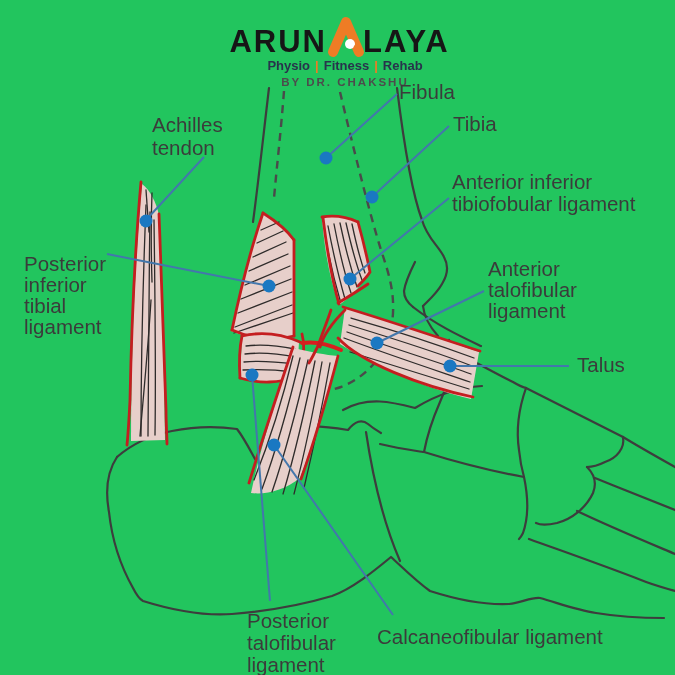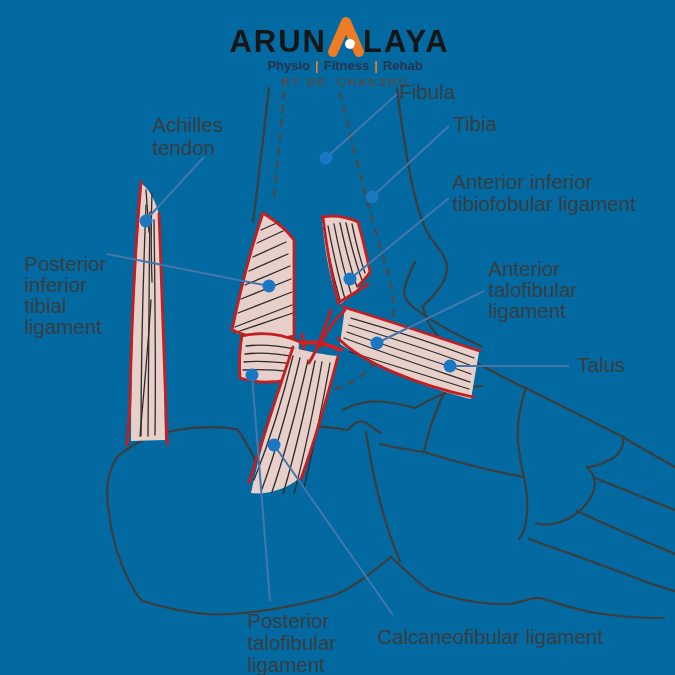--- a/index.html
+++ b/index.html
@@ -1,16 +1,16 @@
 <!DOCTYPE html>
 <html><head>
 <meta charset="utf-8">
 <style>
   html,body{margin:0;padding:0;background:#ffffff;}
-  .stage{position:relative;width:675px;height:675px;background:#0369a1;overflow:hidden;
+  .stage{position:relative;width:675px;height:675px;background:#22c55e;overflow:hidden;
          font-family:"Liberation Sans", sans-serif;}
   svg{display:block;}
   text{font-family:"Liberation Sans", sans-serif;}
   .lbl{font-size:20.5px;fill:#3b3b3b;}
   .logo-main{font-size:31px;font-weight:700;fill:#161616;letter-spacing:2px;}
   .tagline{font-size:13px;font-weight:700;fill:#28334c;}
   .tagline .sep{fill:#ee7c25;}
   .byline{font-size:11.5px;font-weight:700;fill:#4c4c4c;letter-spacing:2px;}
   .bone{fill:none;stroke:#3d3d3d;stroke-width:2.2;stroke-linecap:round;stroke-linejoin:round;}
   .dash{fill:none;stroke:#4a4a4a;stroke-width:2.4;stroke-linecap:butt;stroke-dasharray:8 6;}

